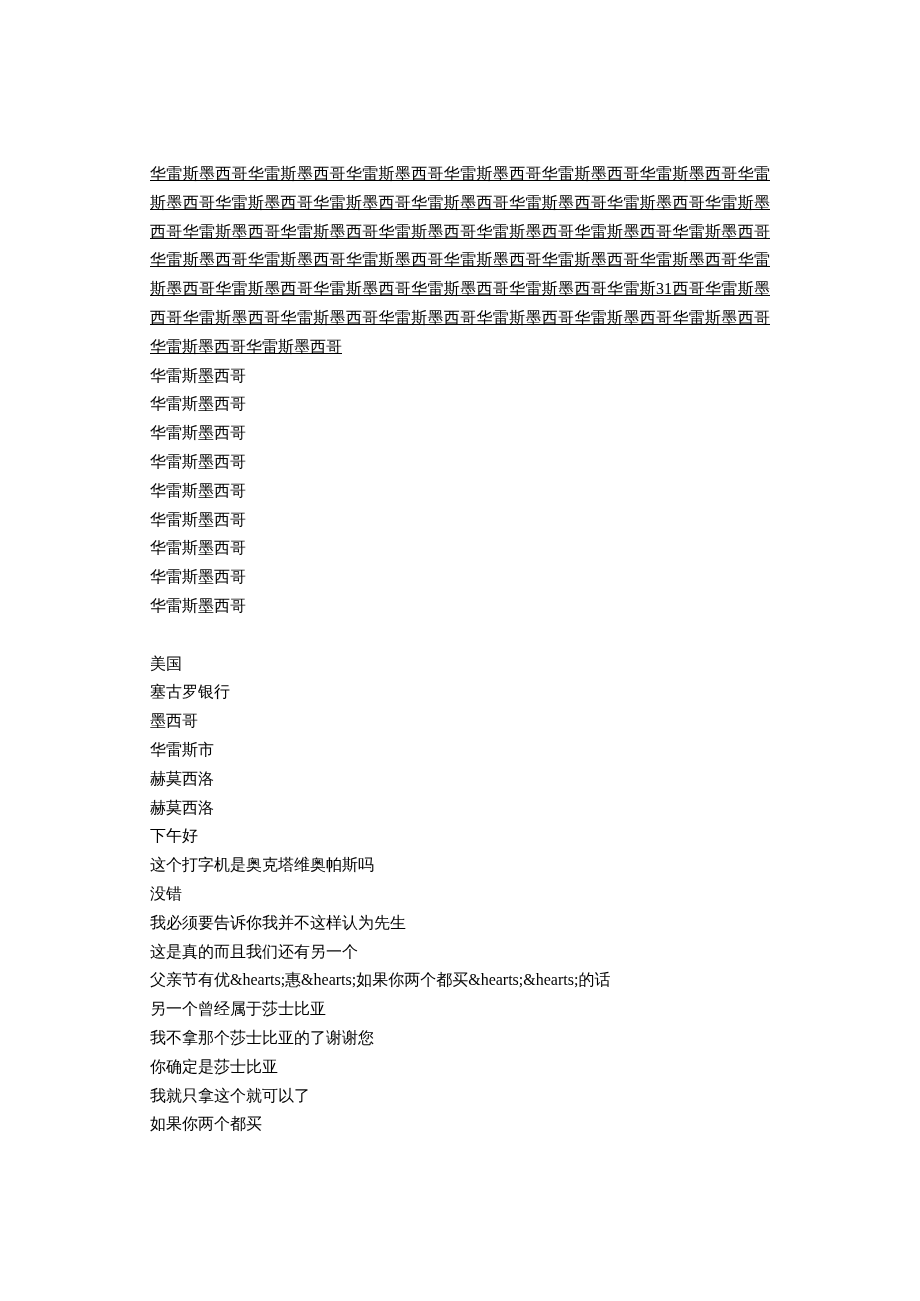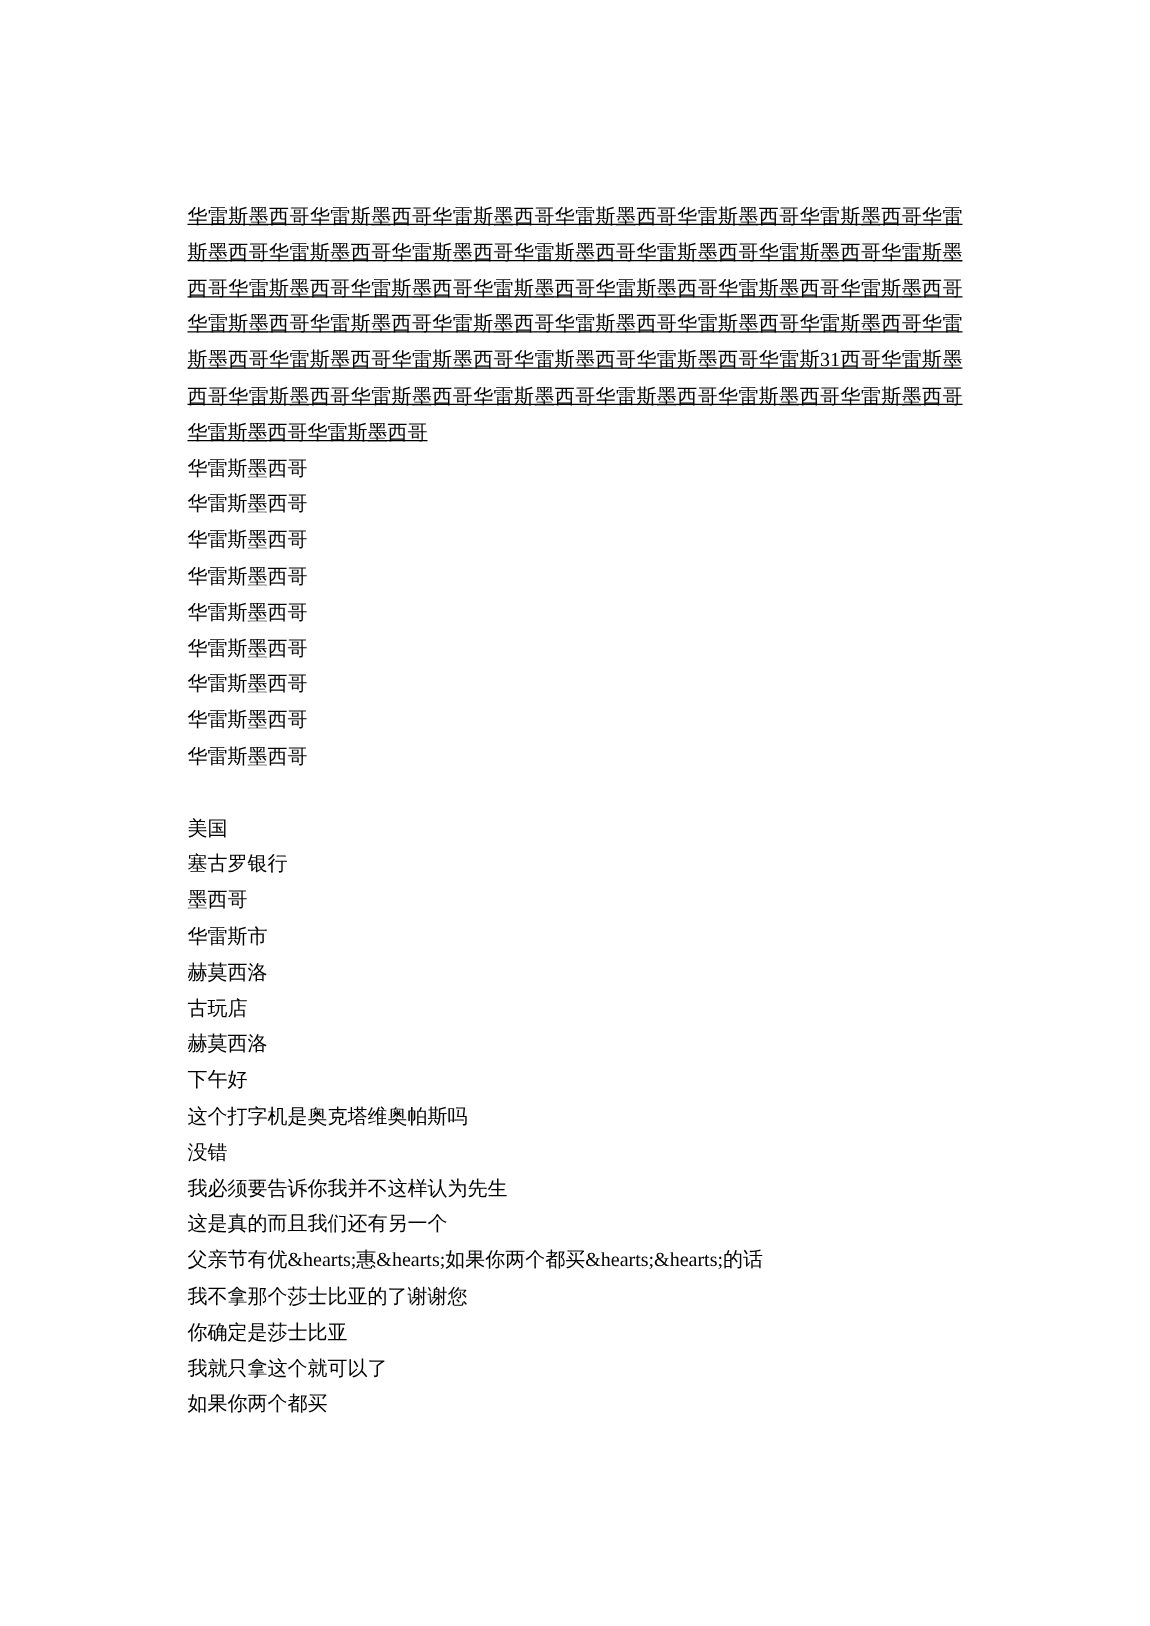--- a/index.html
+++ b/index.html
@@ -51,26 +51,26 @@
     </div>
 
   <div class="blank-line"></div>
 
   <div id="block2">
       <p class="line">美国</p>
       <p class="line">塞古罗银行</p>
       <p class="line">墨西哥</p>
       <p class="line">华雷斯市</p>
       <p class="line">赫莫西洛</p>
-      <p class="line">古玩店</p>
       <p class="line">赫莫西洛</p>
       <p class="line">下午好</p>
       <p class="line">这个打字机是奥克塔维奥帕斯吗</p>
       <p class="line">没错</p>
       <p class="line">我必须要告诉你我并不这样认为先生</p>
       <p class="line">这是真的而且我们还有另一个</p>
       <p class="line">父亲节有优&amp;hearts;惠&amp;hearts;如果你两个都买&amp;hearts;&amp;hearts;的话</p>
+      <p class="line">另一个曾经属于莎士比亚</p>
       <p class="line">我不拿那个莎士比亚的了谢谢您</p>
       <p class="line">你确定是莎士比亚</p>
       <p class="line">我就只拿这个就可以了</p>
       <p class="line">如果你两个都买</p>
     </div>
 </div>
 
 </body></html>

